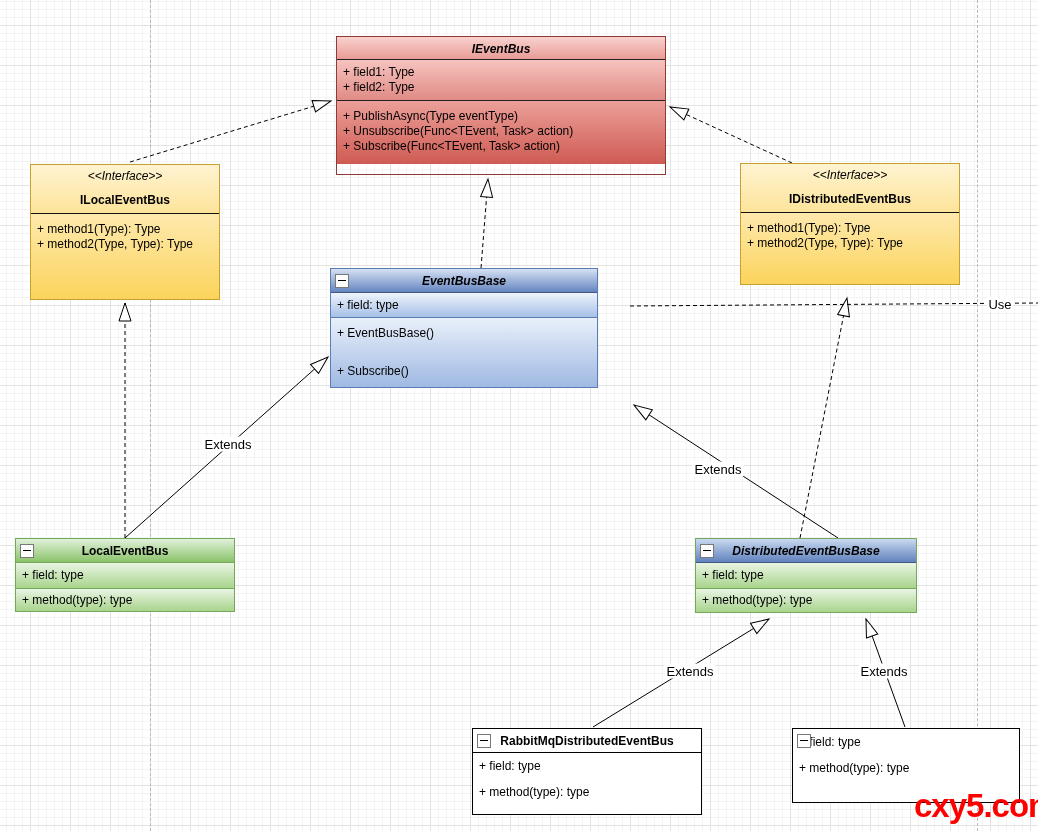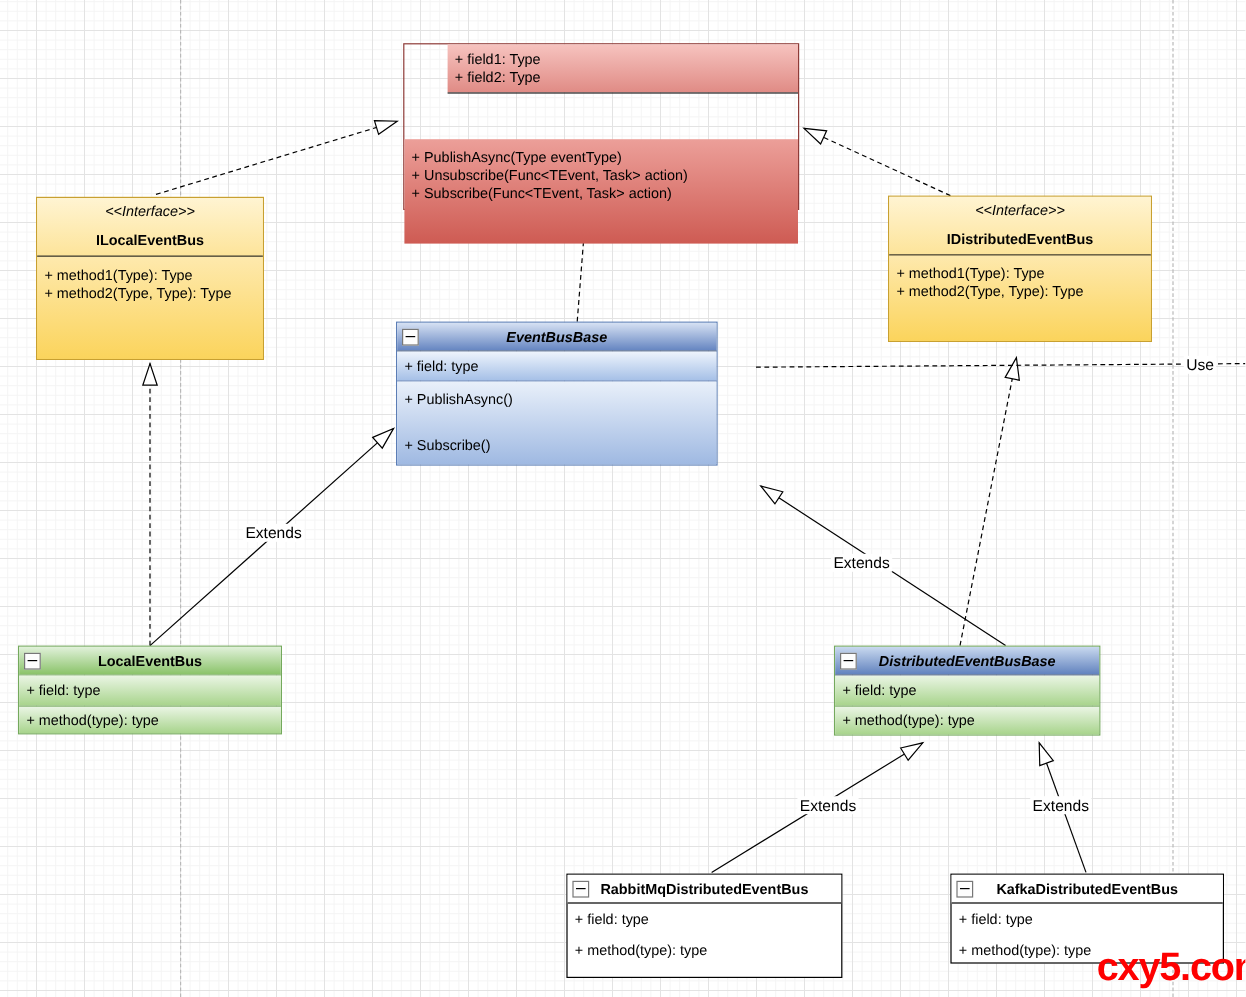--- a/index.html
+++ b/index.html
@@ -92,25 +92,28 @@
     <line x1="905" y1="727" x2="866" y2="619" class="solid" marker-end="url(#tri)"></line>
   </svg>
 
   <div class="edge-label" style="left:228px; top:444px;">Extends</div>
   <div class="edge-label" style="left:718px; top:469px;">Extends</div>
   <div class="edge-label" style="left:690px; top:671px;">Extends</div>
   <div class="edge-label" style="left:884px; top:671px;">Extends</div>
   <div class="edge-label" style="left:1000px; top:304px;">Use</div>
 
   <div class="uml-box red-box" style="left:336px; top:36px; width:330px; height:139px;">
-    <div class="sec red-f" style="height:41px; padding-top:5px;margin-left:36px;">
+    <div class="sec red-h" style="height:23px;">
+      <div class="title-line italic">IEventBus</div>
+    </div>
+    <div class="sec red-f" style="height:41px; padding-top:5px;">
       <div class="tline">+ field1: Type</div>
       <div class="tline">+ field2: Type</div>
     </div>
-    <div class="sec red-m" style="height:87px; padding-top:8px;margin-top:38px;">
+    <div class="sec red-m" style="height:63px; padding-top:8px;">
       <div class="tline">+ PublishAsync(Type eventType)</div>
       <div class="tline">+ Unsubscribe(Func&lt;TEvent, Task&gt; action)</div>
       <div class="tline">+ Subscribe(Func&lt;TEvent, Task&gt; action)</div>
     </div>
   </div>
 
   <div class="uml-box yellow-box" style="left:30px; top:164px; width:190px; height:136px;">
     <div class="sec yellow-h" style="height:49px;">
       <div class="stereo">&lt;&lt;Interface&gt;&gt;</div>
       <div class="iface-name">ILocalEventBus</div>
@@ -134,21 +137,21 @@
 
   <div class="uml-box blue-box" style="left:330px; top:268px; width:268px; height:120px;">
     <span class="collapse"></span>
     <div class="sec blue-h" style="height:24px;">
       <div class="title-line italic">EventBusBase</div>
     </div>
     <div class="sec blue-f" style="height:25px; padding-top:5px;">
       <div class="tline">+ field: type</div>
     </div>
     <div class="sec blue-m" style="height:69px; padding-top:8px;">
-      <div class="tline">+ PublishAsync()</div>
+      <div class="tline">+ EventBusBase()</div>
       <div class="tline gap-top">+ Subscribe()</div>
     </div>
   </div>
 
   <div class="uml-box green-box" style="left:15px; top:538px; width:220px; height:74px;">
     <span class="collapse"></span>
     <div class="sec green-h" style="height:24px;">
       <div class="title-line">LocalEventBus</div>
     </div>
     <div class="sec green-f" style="height:26px; padding-top:5px;">
@@ -178,23 +181,20 @@
       <div class="title-line">RabbitMqDistributedEventBus</div>
     </div>
     <div class="sec" style="height:49px; padding-top:6px;">
       <div class="tline">+ field: type</div>
       <div class="tline" style="margin-top:11px;">+ method(type): type</div>
     </div>
   </div>
 
   <div class="uml-box white-box" style="left:792px; top:728px; width:228px; height:75px;">
     <span class="collapse"></span>
-    <div class="sec white-h" style="height:24px;">
-      <div class="title-line">KafkaDistributedEventBus</div>
-    </div>
     <div class="sec" style="height:49px; padding-top:6px;">
       <div class="tline">+ field: type</div>
       <div class="tline" style="margin-top:11px;">+ method(type): type</div>
     </div>
   </div>
 
   <div class="watermark">cxy5.com</div>
 
 </div>
 

